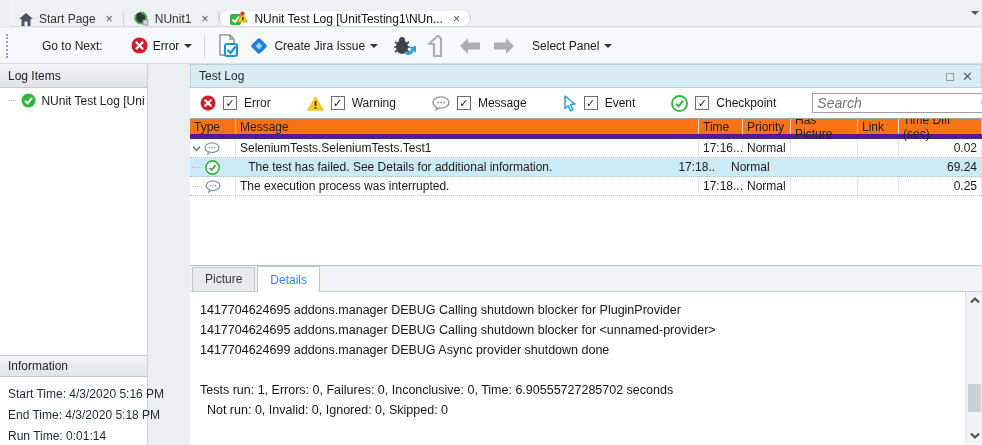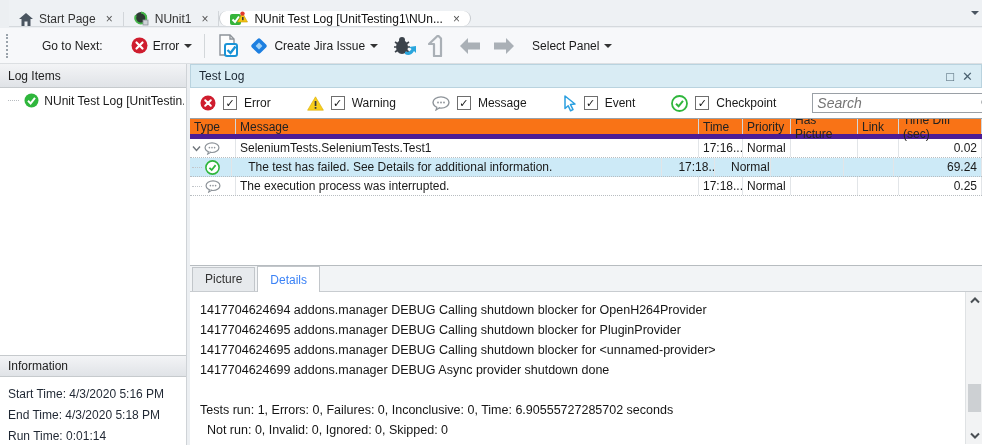--- a/index.html
+++ b/index.html
@@ -18,21 +18,21 @@
   .icon { display:inline-flex; align-items:center; justify-content:center; flex:none; }
 
   
   .toolbar { position: absolute; left:0; top:28px; width:982px; height:36px; background:#f7f8fa; border-bottom:1px solid #dcdfe2; display:flex; align-items:center; padding-left:4px; }
   .grip { width:5px; height:24px; border-left:2px dotted #9aa3ab; margin:0 8px 0 2px; }
   .tb-label { color:#222; margin:0 23px; white-space:nowrap; }
   .tb-btn { display:flex; align-items:center; gap:5px; padding:3px 5px; border-radius:2px; }
   .tb-sep { width:1px; height:24px; background:#d3d7da; margin:0 7px; }
 
   
-  .left { position:absolute; left:0; top:64px; width:187px; height:381px; background:#ffffff; border-right:1px solid #cfd3d7; }
+  .left { position:absolute; left:0; top:64px; width:148px; height:381px; background:#ffffff; border-right:1px solid #cfd3d7; }
   .panel-header { height:24px; background:linear-gradient(#f3f4f6,#e0e3e7); border-bottom:1px solid #c6cacd; display:flex; align-items:center; padding-left:8px; color:#222; }
   .tree { height:267px; overflow:hidden; }
   .tree-item { display:flex; align-items:center; gap:5px; padding:5px 2px 4px 8px; }
   .tree-dots { width:12px; border-top:1px dotted #b8bcc0; }
   .tree-label { white-space:nowrap; overflow:hidden; }
   .info-header { border-top:1px solid #c6cacd; height:22px; }
   .info-lines { padding:7px 8px; color:#1f2733; }
   .info-line { line-height:21px; white-space:nowrap; }
 
   
@@ -379,21 +379,20 @@
       </div>
     </div>
 
     <div class="subtabs">
       <span class="subtab">Picture</span>
       <span class="subtab active">Details</span>
     </div>
 
     <div class="details">
       <div class="details-text">
-        <div class="dline">1417704624694 addons.manager DEBUG Calling shutdown blocker for OpenH264Provider</div>
         <div class="dline">1417704624695 addons.manager DEBUG Calling shutdown blocker for PluginProvider</div>
         <div class="dline">1417704624695 addons.manager DEBUG Calling shutdown blocker for &lt;unnamed-provider&gt;</div>
         <div class="dline">1417704624699 addons.manager DEBUG Async provider shutdown done</div>
         <div class="dline"></div>
         <div class="dline">Tests run: 1, Errors: 0, Failures: 0, Inconclusive: 0, Time: 6.90555727285702 seconds</div>
         <div class="dline">  Not run: 0, Invalid: 0, Ignored: 0, Skipped: 0</div>
       </div>
       <div class="vscroll">
         <span class="vs-btn vs-up">
           <svg width="10" height="7" viewBox="0 0 10 7">

